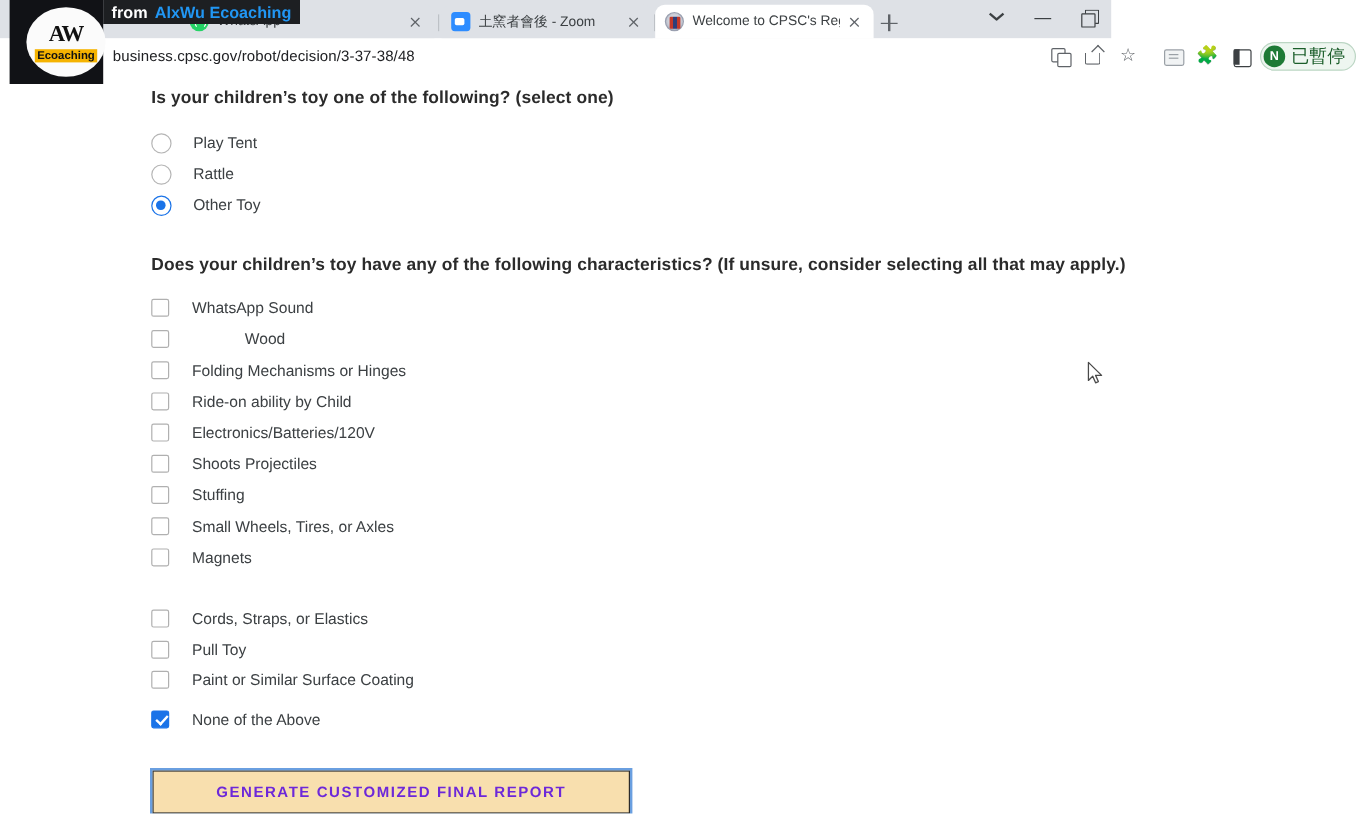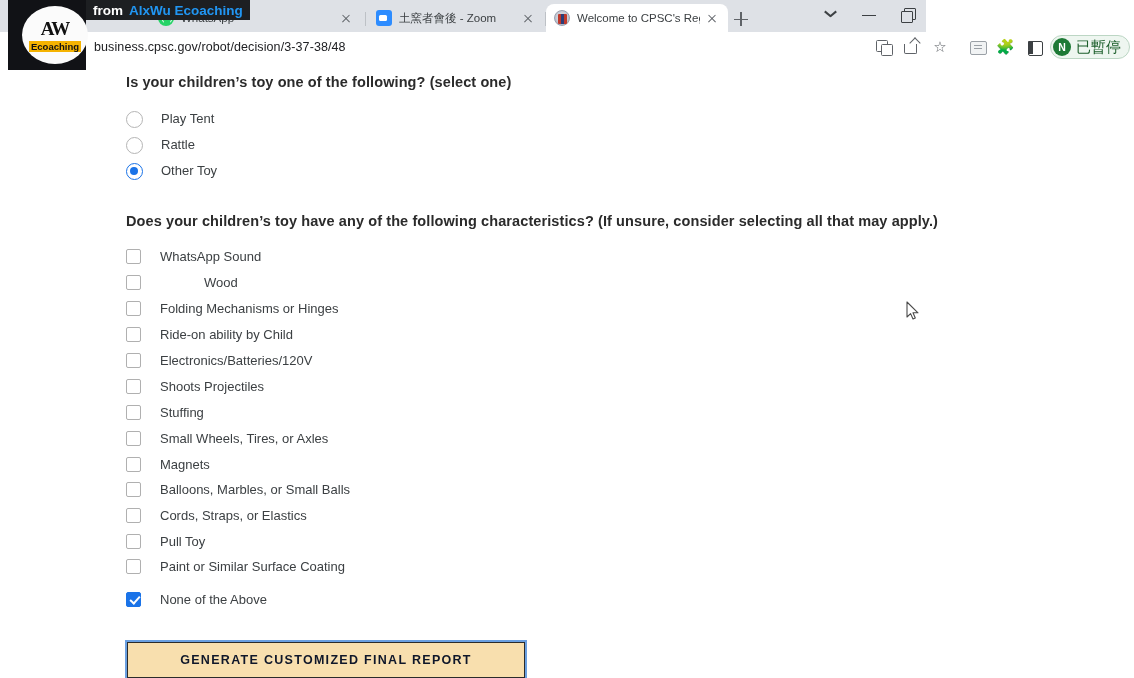--- a/index.html
+++ b/index.html
@@ -222,21 +222,21 @@
   }
 
   .report-btn {
     position: absolute; left: 127px; top: 580px;
     width: 398px; height: 36px;
     background: #f8dfae;
     border: 1px solid #2b2b2b;
     outline: 2.5px solid #6a9fe0;
     font-family: "Liberation Sans", sans-serif;
     font-size: 12.5px; font-weight: bold; letter-spacing: 1.3px;
-    color: #0f172a; text-align: center; line-height: 34px;
+    color: #6d28d9; text-align: center; line-height: 34px;
     cursor: pointer;
   }
 
   
   .wm-block {
     position: absolute; left: 8px; top: 0; width: 78px; height: 70px;
     background: #111216;
   }
   .wm-logo {
     position: absolute; left: 14px; top: 6px;
@@ -376,24 +376,20 @@
       <span class="opt-label">Stuffing</span>
     </div>
     <div class="opt-row" style="top:369px;">
       <span class="check-box"></span>
       <span class="opt-label">Small Wheels, Tires, or Axles</span>
     </div>
     <div class="opt-row" style="top:395px;">
       <span class="check-box"></span>
       <span class="opt-label">Magnets</span>
     </div>
-    <div class="opt-row" style="top:420px;">
-      <span class="check-box"></span>
-      <span class="opt-label">Balloons, Marbles, or Small Balls</span>
-    </div>
     <div class="opt-row" style="top:446px;">
       <span class="check-box"></span>
       <span class="opt-label">Cords, Straps, or Elastics</span>
     </div>
     <div class="opt-row" style="top:472px;">
       <span class="check-box"></span>
       <span class="opt-label">Pull Toy</span>
     </div>
     <div class="opt-row" style="top:497px;">
       <span class="check-box"></span>

